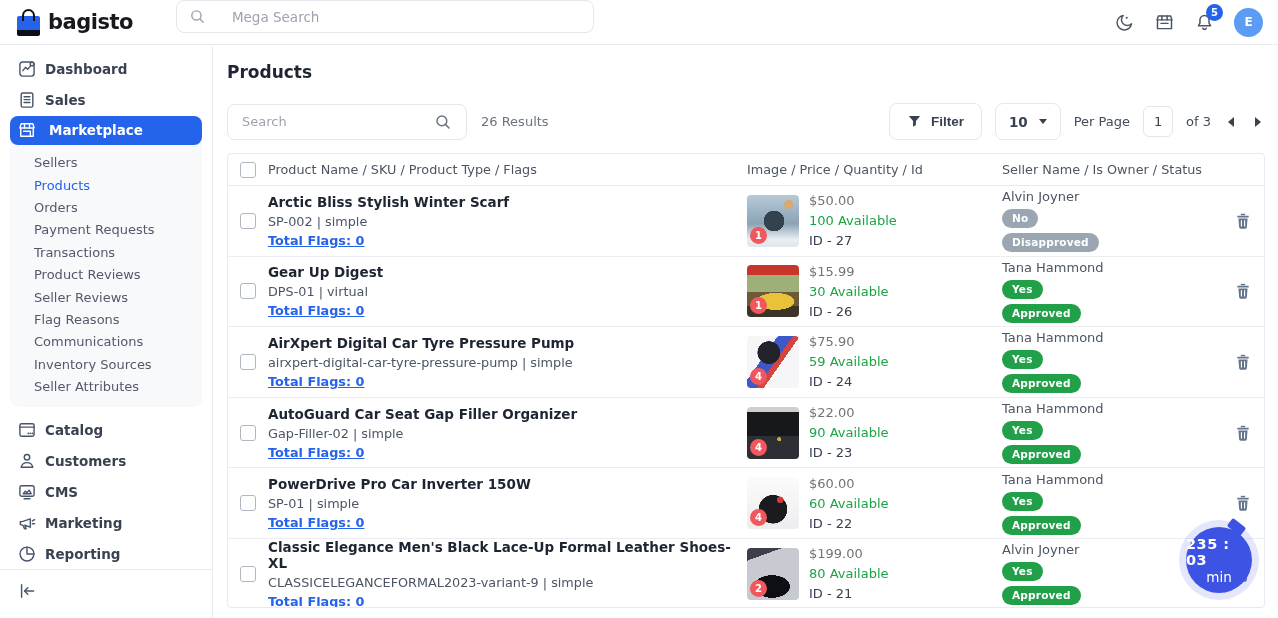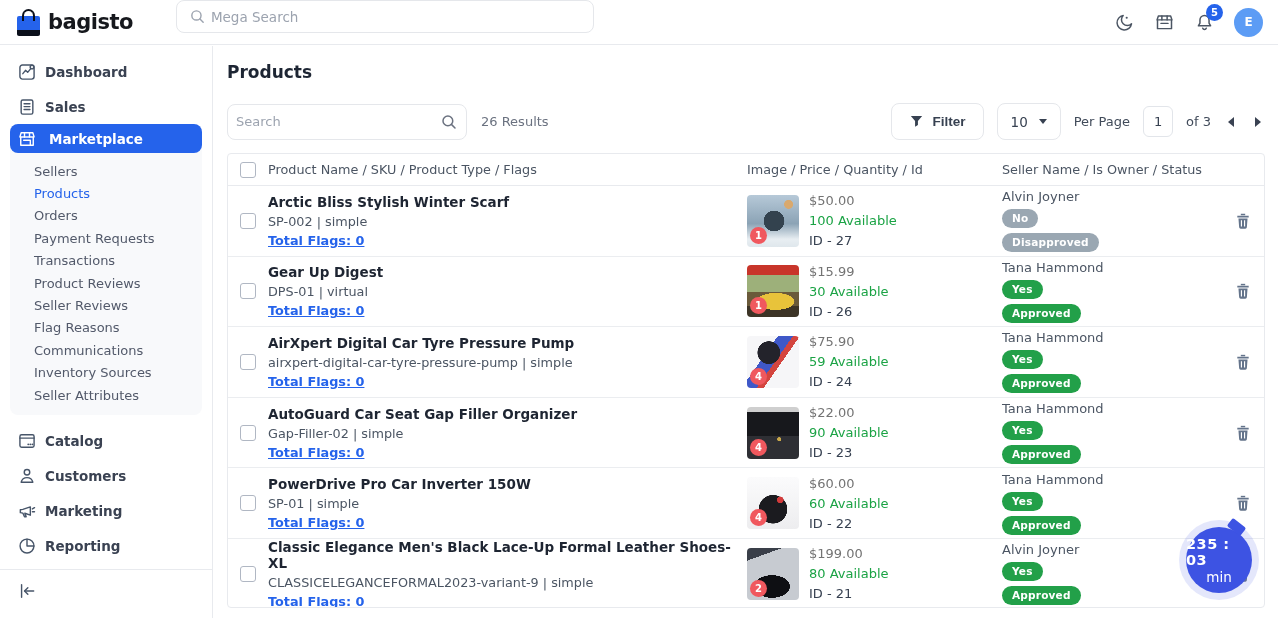--- a/index.html
+++ b/index.html
@@ -9,21 +9,21 @@
   
   .topbar { position:absolute; top:0; left:0; width:1278px; height:45px; background:#fff;
     border-bottom:1px solid #e8eaee; display:flex; z-index:20; }
   .logo { display:flex; align-items:center; gap:7px; margin-left:16px; }
   .logo-badge { width:25px; height:27px; position:relative; }
   .logo-badge .bag { position:absolute; left:1px; top:7px; width:23px; height:19px; background:#2563eb; border-radius:2px; }
   .logo-badge .bag-bottom { position:absolute; left:1px; bottom:0; width:23px; height:6px; background:#0b0f1a; border-radius:0 0 2px 2px; }
   .logo-badge .handle { position:absolute; left:6px; top:0; width:13px; height:12px; border:2.5px solid #0b0f1a; border-bottom:none; border-radius:7px 7px 0 0; }
   .logo-text { font-size:21px; font-weight:700; color:#16181d; letter-spacing:-0.5px; }
   .mega-search { margin-left:43px; width:418px; height:33px; border:1px solid #e5e7eb; border-radius:8px;
-    display:flex; align-items:center; gap:5px; padding:0 12px; background:#fff; }
+    display:flex; align-items:center; gap:26px; padding:0 12px; background:#fff; }
   .mega-search input { border:none; outline:none; flex:1; font-size:13.5px; color:#374151; font-family:inherit; background:transparent; }
   .mega-search input::placeholder { color:#9ca3af; }
   .top-right { margin-left:auto; display:flex; align-items:center; gap:19px; margin-right:15px; }
   .icon-btn { position:relative; display:flex; align-items:center; justify-content:center; cursor:pointer; }
   .notif-badge { position:absolute; top:-8px; right:-8px; width:17px; height:17px; border-radius:50%;
     background:#2563eb; color:#fff; font-size:10px; font-weight:700; display:flex; align-items:center; justify-content:center; }
   .avatar { width:29px; height:29px; border-radius:50%; background:#5c9cf5; color:#fff; font-size:12px; font-weight:700;
     display:flex; align-items:center; justify-content:center; cursor:pointer; }
 
   
@@ -38,29 +38,29 @@
   .submenu-item { height:22.4px; display:flex; align-items:center; padding-left:24px;
     font-size:13px; color:#52596a; cursor:pointer; }
   .submenu-item[data-active="true"] { color:#2563eb; }
   .sidebar-footer { margin-top:auto; border-top:1px solid #e8eaee; padding:11px 0 13px 17px; }
 
   
   .main { position:absolute; left:214px; top:46px; right:0; bottom:0; background:#fff; }
   .page-title { margin:16px 0 0 13px; font-size:17px; font-weight:700; color:#1d2533; }
   .toolbar { margin:21px 13px 0; display:flex; align-items:center; }
   .grid-search { width:240px; height:36px; border:1px solid #e5e7eb; border-radius:8px;
-    display:flex; align-items:center; padding:0 8px; gap:8px; }
+    display:flex; align-items:center; padding:0 14px; gap:8px; }
   .grid-search input { border:none; outline:none; flex:1; font-size:13px; color:#374151; font-family:inherit; }
   .grid-search input::placeholder { color:#9ca3af; }
   .results { margin-left:14px; font-size:13px; color:#6b7280; }
   .toolbar-right { margin-left:auto; display:flex; align-items:center; gap:13px; }
   .filter-btn { height:37px; padding:0 17px; border:1px solid #e5e7eb; border-radius:8px; background:#fff;
     display:flex; align-items:center; gap:9px; font-size:13.5px; font-weight:600; color:#374151; cursor:pointer; }
   .pp-select { height:37px; padding:0 13px; border:1px solid #e5e7eb; border-radius:8px; background:#fff;
-    display:flex; align-items:center; gap:11px; font-size:13.5px; color:#374151; cursor:pointer; }
+    display:flex; align-items:center; gap:11px; font-size:13.5px; color:#374151; cursor:pointer;font-weight:bold; }
   .caret-down { width:0; height:0; border-left:4.5px solid transparent; border-right:4.5px solid transparent; border-top:5.5px solid #374151; }
   .pp-label, .of-label { font-size:13px; color:#414b5a; }
   .page-input { width:30px; height:31px; border:1px solid #e2e5ea; border-radius:6px; text-align:center;
     font-size:13px; color:#374151; outline:none; font-family:inherit; }
   .pager-arrow { background:none; border:none; cursor:pointer; padding:4px; display:flex; align-items:center; }
   .tri-left { width:0; height:0; border-top:5px solid transparent; border-bottom:5px solid transparent; border-right:6.5px solid #3a4252; }
   .tri-right { width:0; height:0; border-top:5px solid transparent; border-bottom:5px solid transparent; border-left:6.5px solid #3a4252; }
 
   
   .datagrid { margin:13px 13px 0; border:1px solid #e8eaee; border-radius:4px; height:455px; overflow:hidden; background:#fff; }
@@ -243,20 +243,30 @@
       <svg width="20" height="20" viewBox="0 0 24 24" fill="none" stroke="#475569" stroke-width="1.7" stroke-linecap="round" stroke-linejoin="round">
         <circle cx="12" cy="7.5" r="3.3"></circle>
           <path d="M5 19.5a7.2 7.2 0 0 1 14 0z"></path>
         </svg>
     </span>
     <span>Customers</span>
   </div>
   <div class="nav-item">
     <span>
       <svg width="20" height="20" viewBox="0 0 24 24" fill="none" stroke="#475569" stroke-width="1.7" stroke-linecap="round" stroke-linejoin="round">
+        <rect x="3.5" y="4.5" width="17" height="12.5" rx="2"></rect>
+          <path d="m7.5 14 2.5-3 2 1.8 2.5-3 2.5 4.2z"></path>
+          <path d="M8.5 20h7"></path>
+        </svg>
+    </span>
+    <span>CMS</span>
+  </div>
+  <div class="nav-item">
+    <span>
+      <svg width="20" height="20" viewBox="0 0 24 24" fill="none" stroke="#475569" stroke-width="1.7" stroke-linecap="round" stroke-linejoin="round">
         <path d="M4 10.5v3.5l3 .5 2 4.5h2l-1.6-4.3 6.6 2.3V7L7 10z"></path>
           <path d="M18.5 9.5 21 8M18.5 13H21"></path>
         </svg>
     </span>
     <span>Marketing</span>
   </div>
   <div class="nav-item">
     <span>
       <svg width="20" height="20" viewBox="0 0 24 24" fill="none" stroke="#475569" stroke-width="1.7" stroke-linecap="round" stroke-linejoin="round">
         <circle cx="12" cy="12" r="8.3"></circle>

